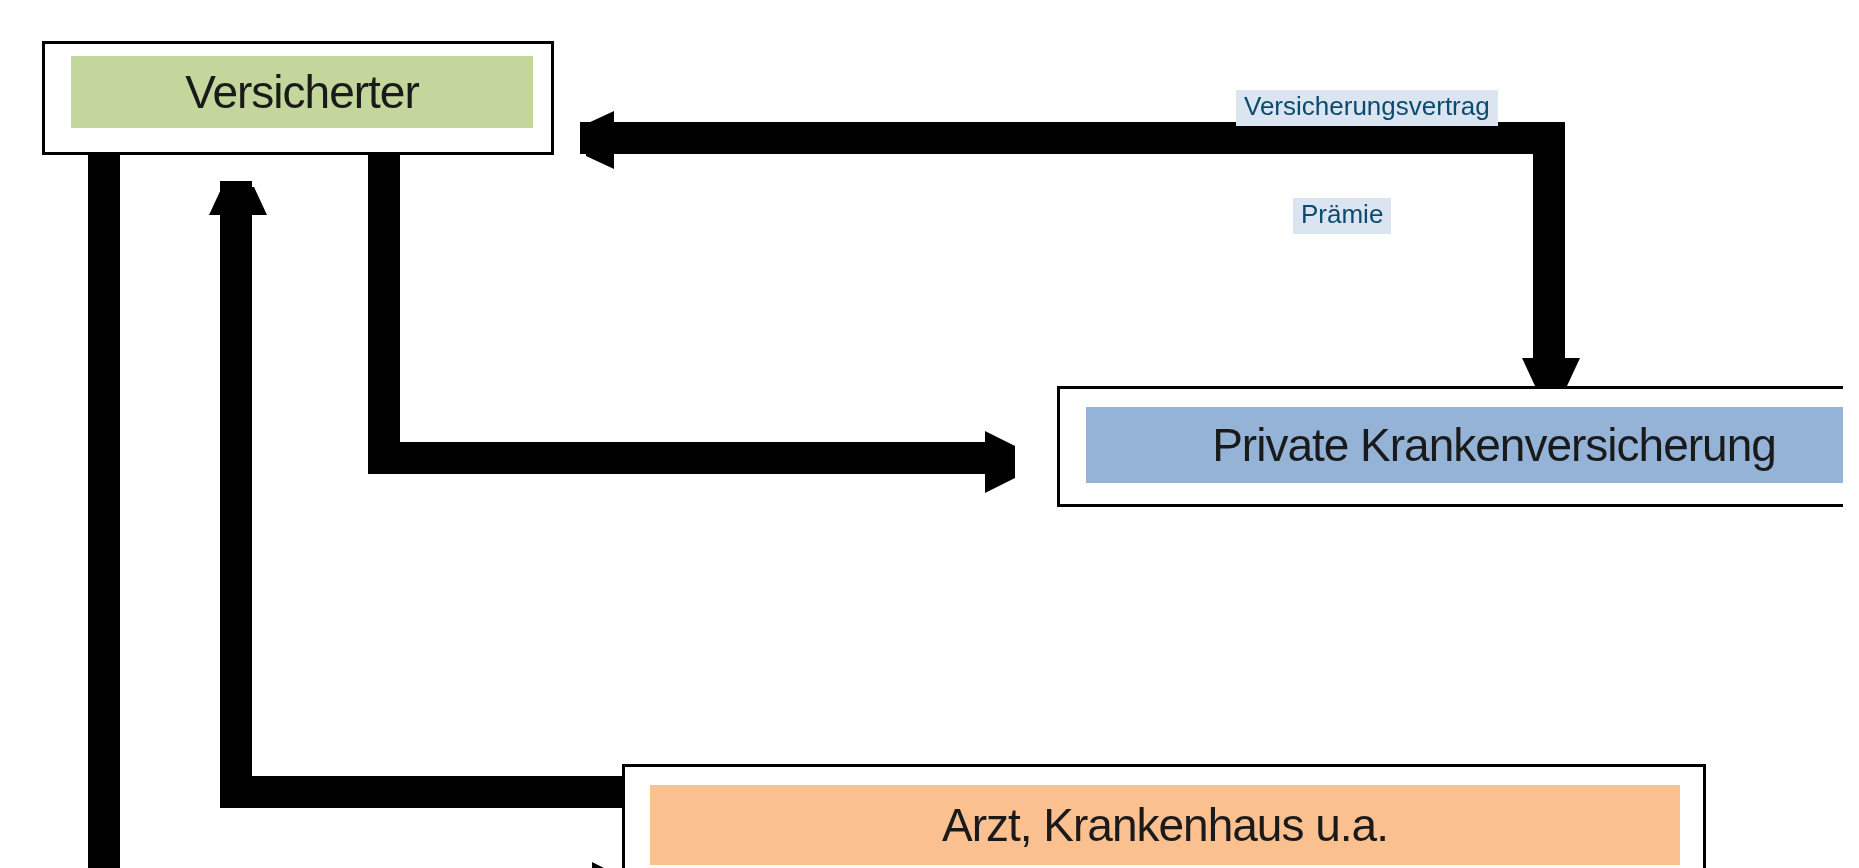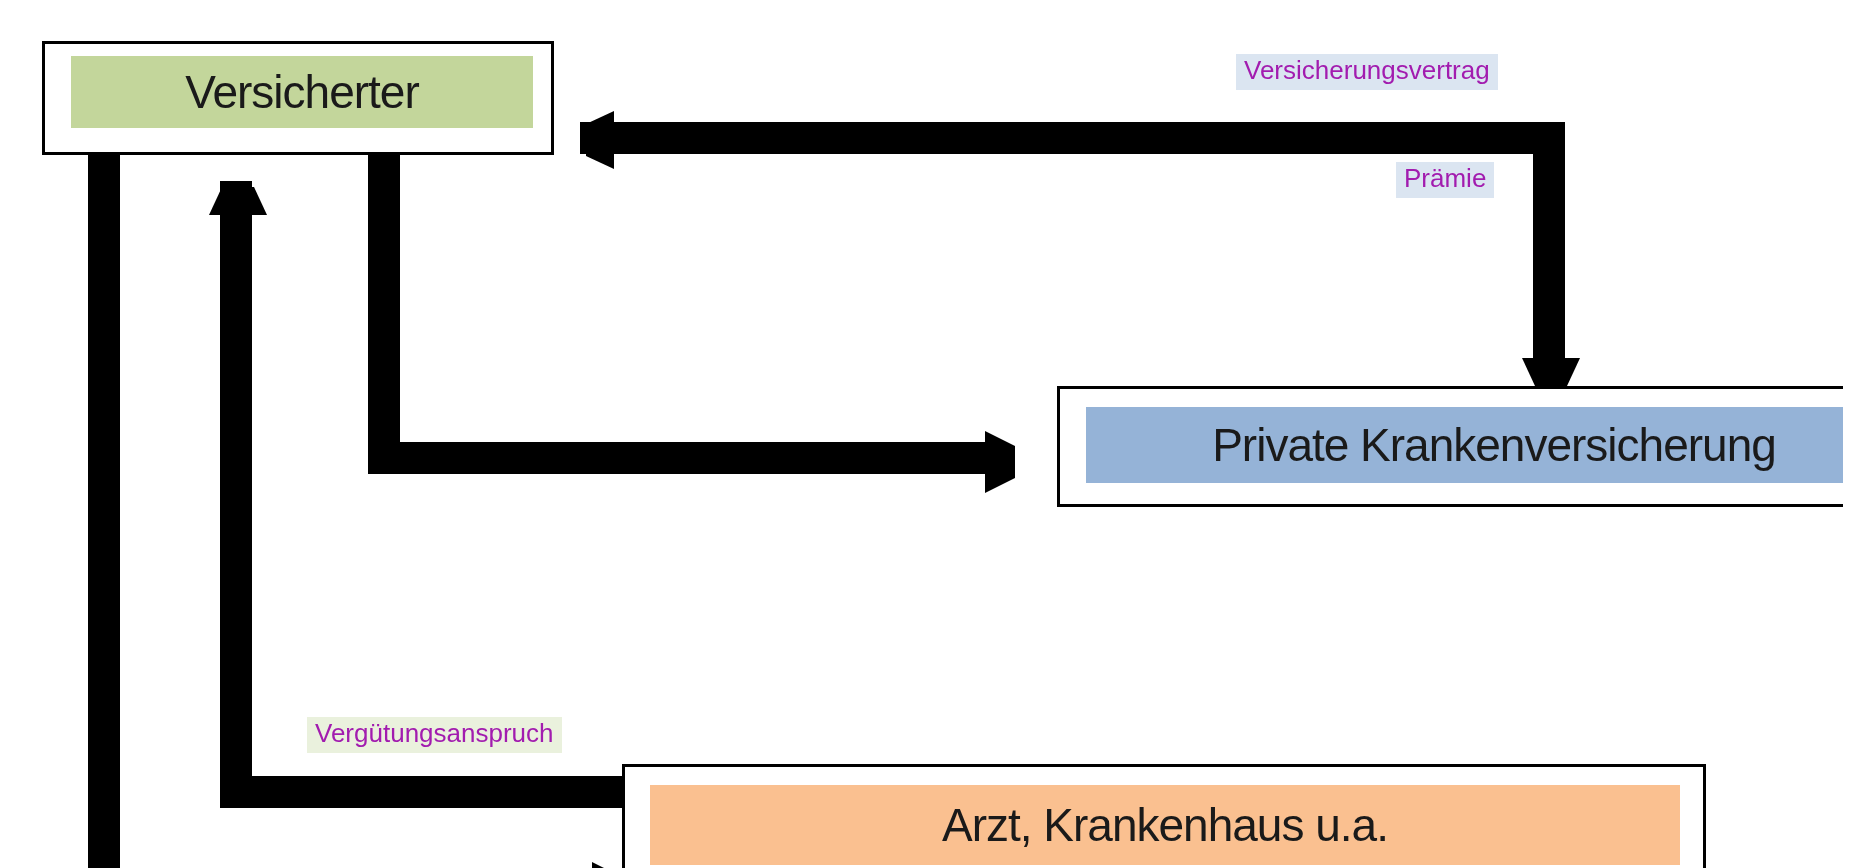--- a/index.html
+++ b/index.html
@@ -35,21 +35,22 @@
   .fill-pkv          { background: var(--fill-pkv, #95b3d7); }
   .fill-arzt         { background: var(--fill-arzt, #fac090); }
 
   
   .chip {
     position: absolute;
     font-size: 26px;
     line-height: 1.15;
     padding: 2px 8px 4px 8px;
     white-space: nowrap;
-    color: #a21caf;
+    color: #0c4a6e;
+    margin-top: 36px;
   }
   .chip.blue  { background: var(--label-bg-blue, #dbe5f1); }
   .chip.green { background: var(--label-bg-green, #eaf1dd); }
 
   
   .seg { position: absolute; background: var(--line, #000); }
 
   
   .arrow { position: absolute; width: 0; height: 0; }
   .arrow.left {
@@ -108,19 +109,18 @@
   </div>
 
   <div class="node" style="left:590px; top:732px; width:1084px; height:130px;">
     <div class="node-fill fill-arzt" style="left:25px; top:18px; right:23px; bottom:26px;">
       <span>Arzt, Krankenhaus u.a.</span>
     </div>
   </div>
 
   <div class="chip blue" style="left:1204px; top:22px;">Versicherungsvertrag</div>
 
-  <div class="chip blue" style="left:1364px; top:130px;">Prämie</div>
+  <div class="chip blue" style="left:1261px; top:130px;">Prämie</div>
 
 
-  <div class="chip green" style="left:275px; top:685px;">Vergütungsanspruch</div>
 
 
 </div>
 
 </body></html>

